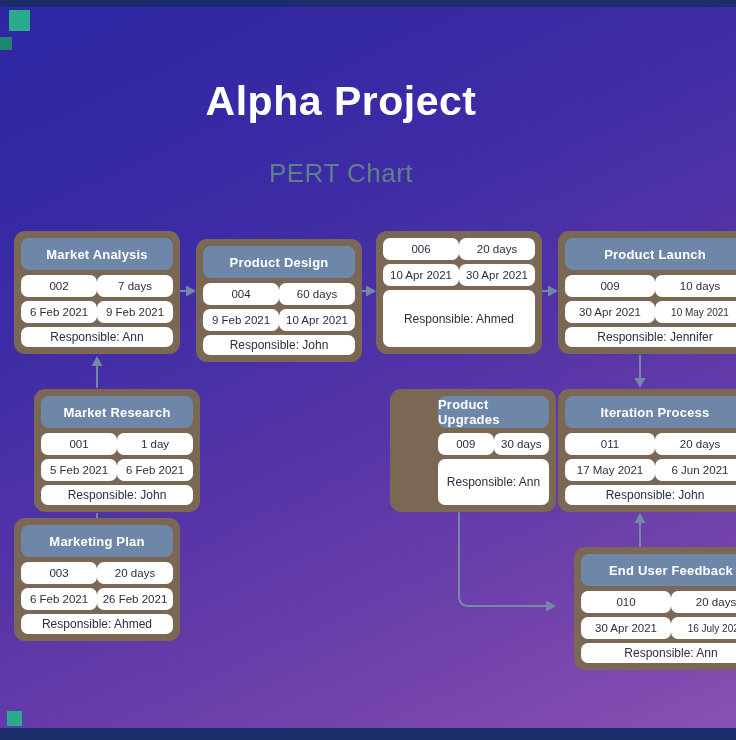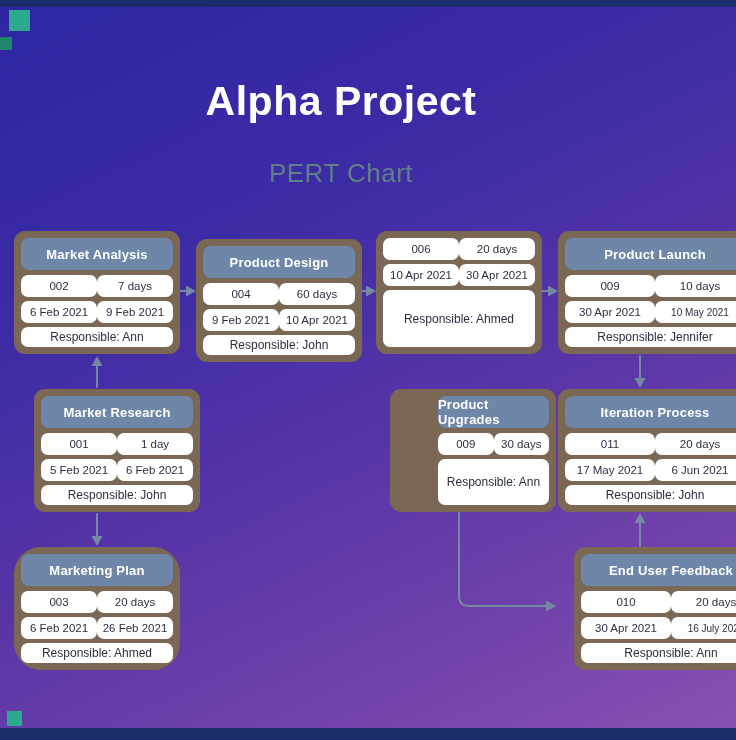--- a/index.html
+++ b/index.html
@@ -158,21 +158,21 @@
     <div class="cell">011</div>
     <div class="cell">20 days</div>
   </div>
   <div class="card-row">
     <div class="cell">17 May 2021</div>
     <div class="cell">6 Jun 2021</div>
   </div>
   <div class="cell full">Responsible: John</div>
 </div>
 
-<div class="card" style="left:14px;top:547px;border-radius:27px;">
+<div class="card" style="left:14px;top:518px;">
   <div class="card-header">Marketing Plan</div>
   <div class="card-row">
     <div class="cell">003</div>
     <div class="cell">20 days</div>
   </div>
   <div class="card-row">
     <div class="cell">6 Feb 2021</div>
     <div class="cell">26 Feb 2021</div>
   </div>
   <div class="cell full">Responsible: Ahmed</div>

